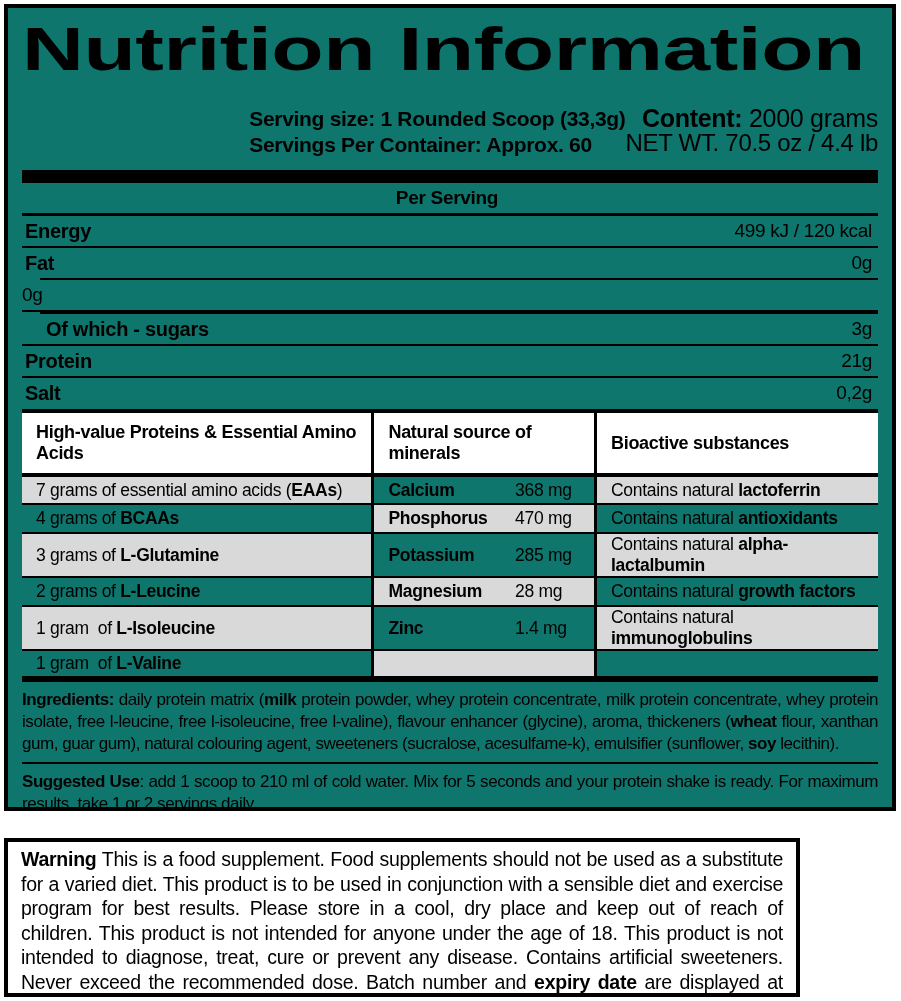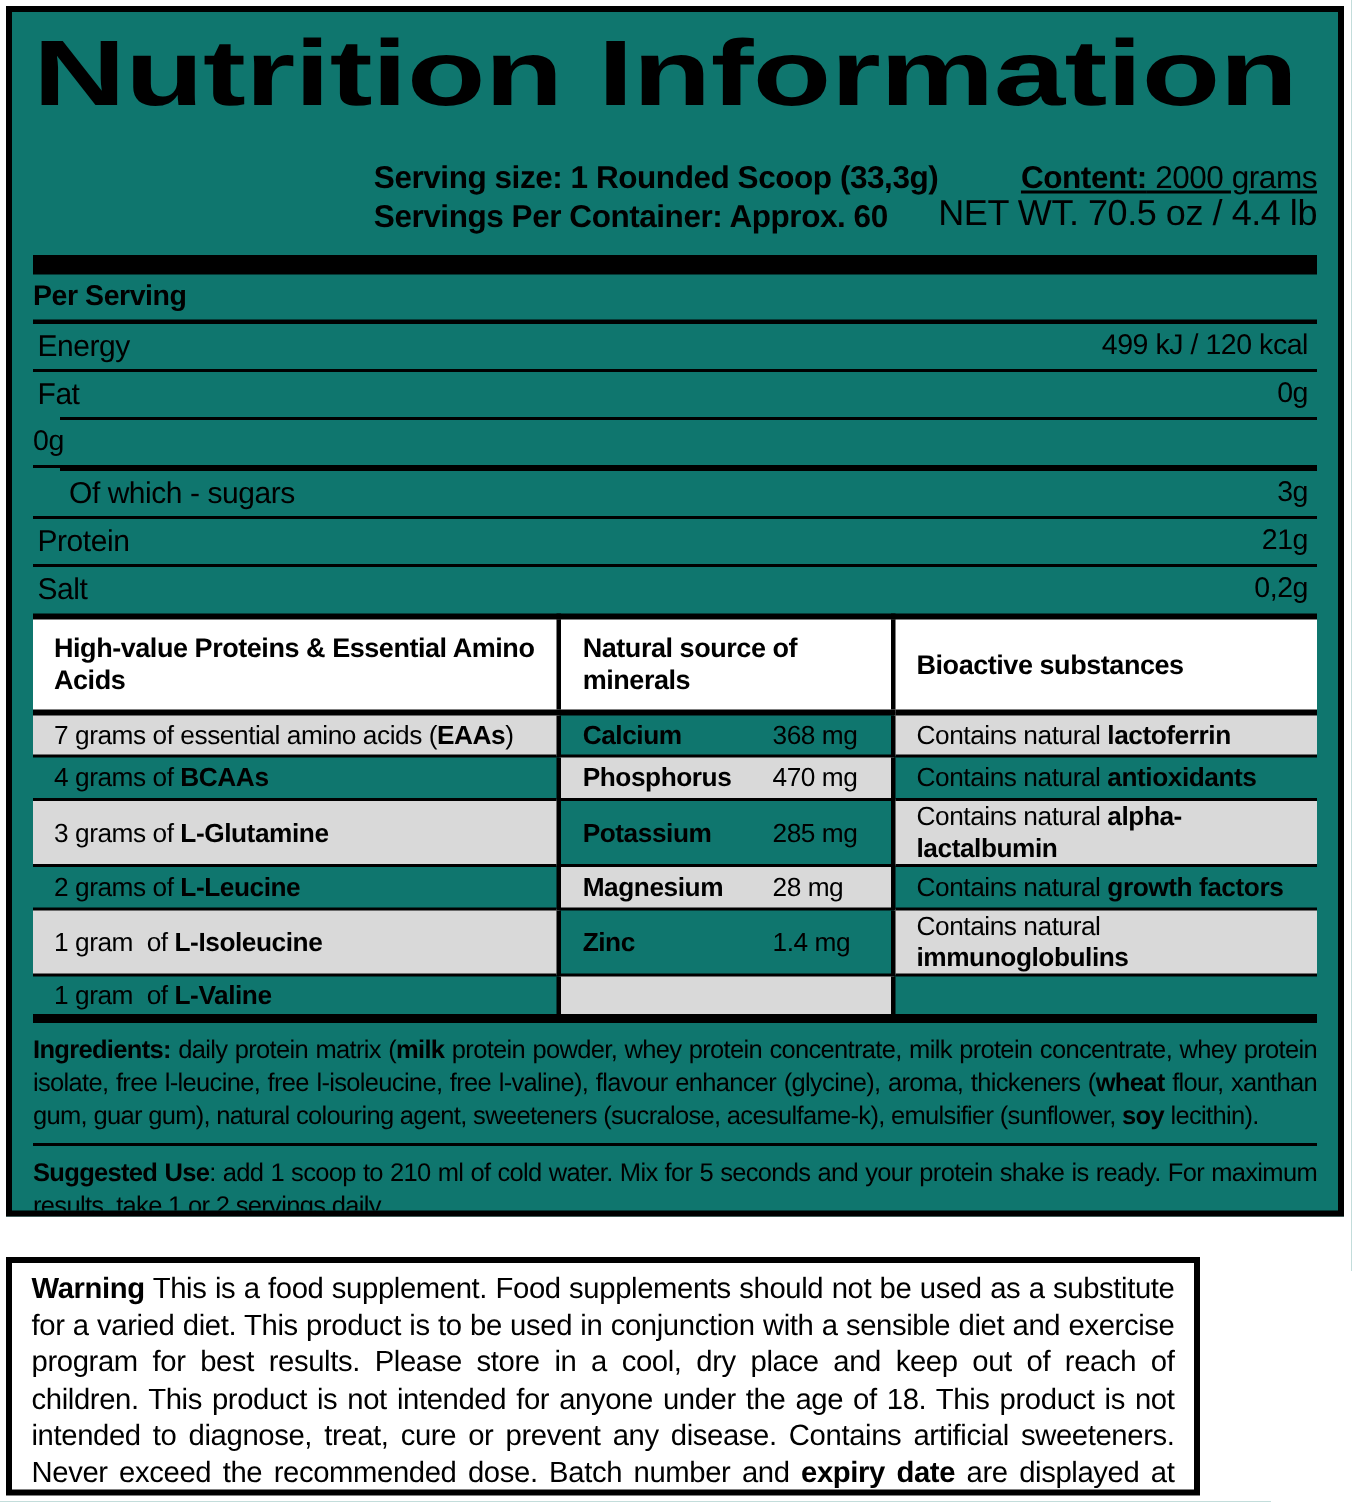--- a/index.html
+++ b/index.html
@@ -18,36 +18,36 @@
     overflow:hidden;
     background:#0f766e;
   }
   .title-svg { display:block; margin:10px 0 0 0; }
   .head-row {
     display:flex; justify-content:flex-end; align-items:flex-start;
     margin-top:24px;
   }
   .head-left div { font-weight:bold; font-size:21px; line-height:26px; }
   .head-right { text-align:right; }
-  .head-right .content-line { font-size:21px; line-height:25px;text-decoration:underline; }
+  .head-right .content-line { font-size:25px; line-height:25px; }
   .head-right .content-line b { font-weight:bold; }
   .head-right .netwt-line { font-size:24px; line-height:24px; }
   .thick-bar { height:13px; background:#000; margin-top:12px; }
   .ps-header {
-    text-align:left; font-weight:bold; font-size:19px;
+    text-align:center; font-weight:bold; font-size:19px;
     padding:4px 6px 4px 0;
   }
   .sep { height:3px; background:#000; }
   .sep.thin { height:2px; }
   .sep.ind { margin-left:18px; }
   .ps-row {
     display:flex; justify-content:space-between; align-items:center;
     height:30px;
   }
-  .ps-row .lbl { font-weight:normal; font-size:20px; padding-left:3px; }
+  .ps-row .lbl { font-weight:bold; font-size:20px; padding-left:3px; }
   .ps-row.sub .lbl { padding-left:24px; }
   .ps-row .val { font-size:19px; padding-right:6px; }
 
   table.nutri {
     width:100%;
     border-collapse:collapse;
     border-top:4px solid #000;
     border-bottom:6px solid #000;
     margin-top:1px;
   }

